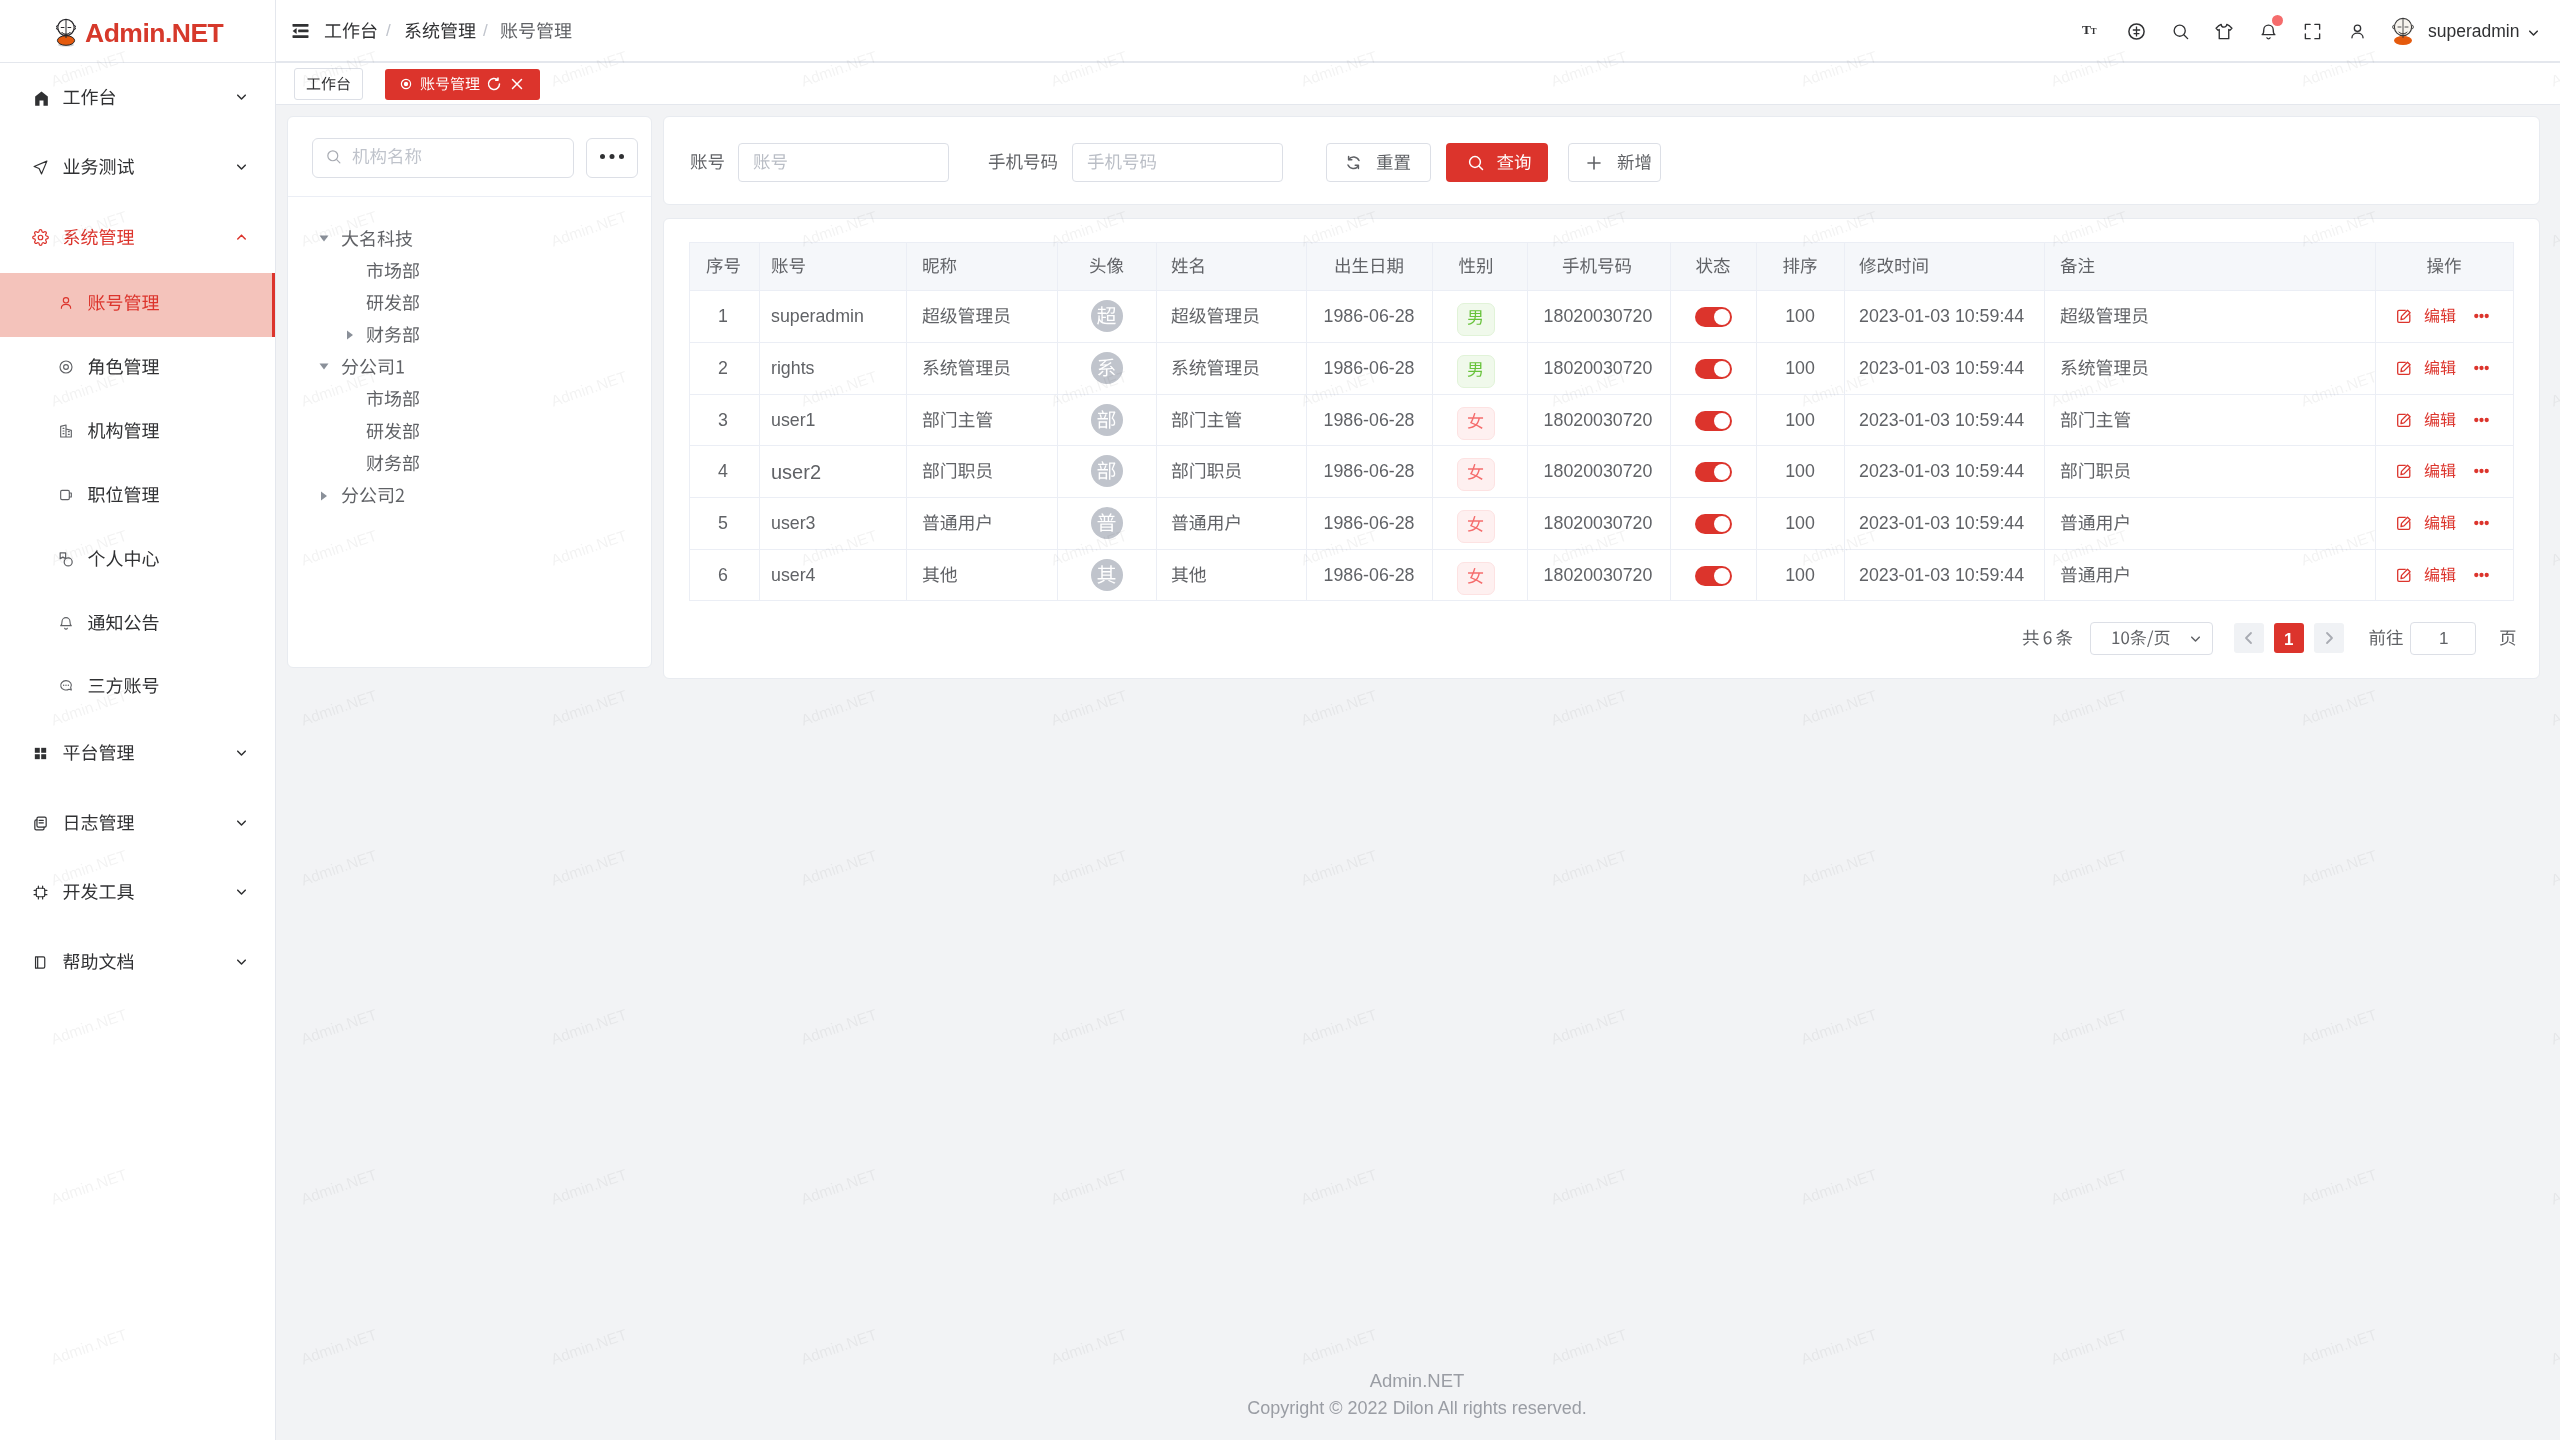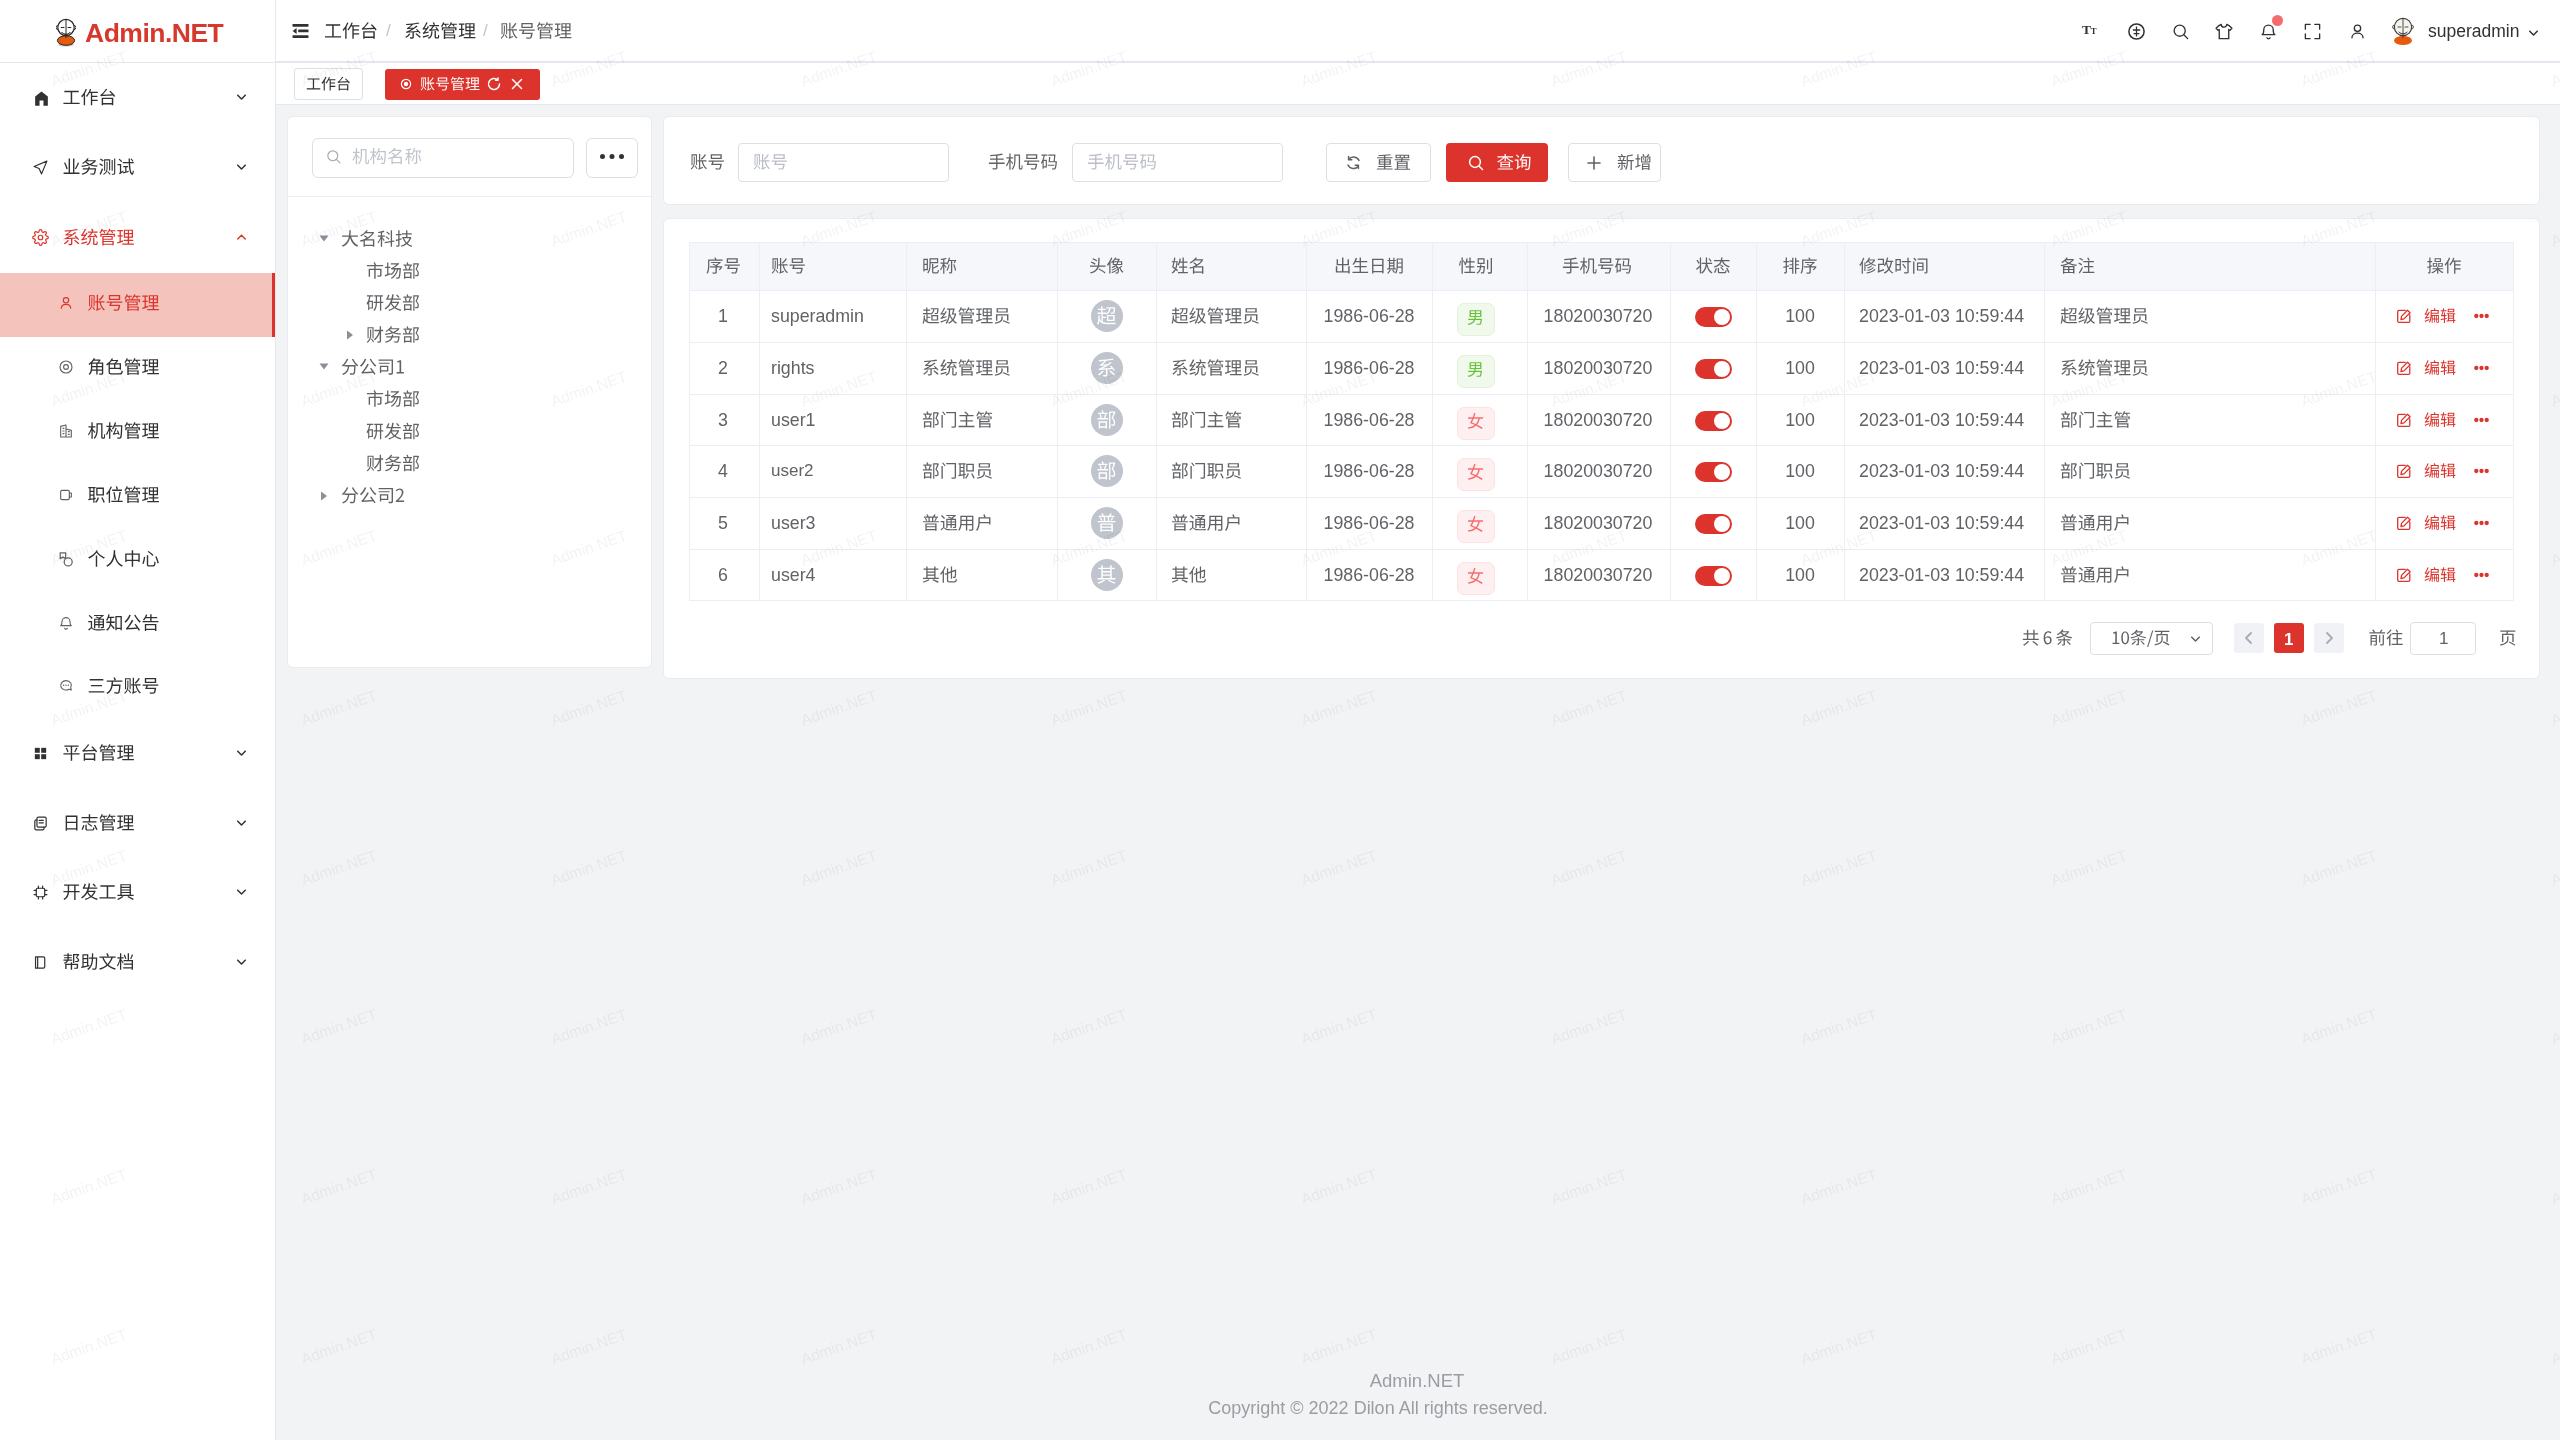--- a/index.html
+++ b/index.html
@@ -91,21 +91,21 @@
 <div class="lat" style="left:771px;top:410px;font-size:17.8px;color:#606266">user1</div>
 <div class="lat" style="left:1369px;top:410px;font-size:17.8px;color:#606266;transform:translateX(-50%)">1986-06-28</div>
 <div class="lat" style="left:1598px;top:410px;font-size:17.8px;color:#606266;transform:translateX(-50%)">18020030720</div>
 <div class="lat" style="left:1800px;top:410px;font-size:17.8px;color:#606266;transform:translateX(-50%)">100</div>
 <div class="lat" style="left:1859px;top:410px;font-size:17.8px;color:#606266">2023-01-03 10:59:44</div>
 <div class="abs" style="left:1090.5px;top:404.0px;width:32px;height:32px;border-radius:50%;background:#c0c4cc"></div>
 <div class="abs" style="left:1456.5px;top:407.0px;width:38px;height:33px;background:#fef0f0;border:1px solid #fde2e2;border-radius:7px"></div>
 <div class="abs" style="left:1694.5px;top:411.0px;width:37px;height:20px;background:#dc342c;border-radius:10px"></div>
 <div class="abs" style="left:1713.5px;top:413.0px;width:16px;height:16px;background:#fff;border-radius:50%;z-index:55"></div>
 <div class="lat" style="left:723px;top:461px;font-size:17.8px;color:#606266;transform:translateX(-50%)">4</div>
-<div class="lat" style="left:771px;top:461px;font-size:17px;color:#606266">user2</div>
+<div class="lat" style="left:771px;top:461px;font-size:20px;color:#606266">user2</div>
 <div class="lat" style="left:1369px;top:461px;font-size:17.8px;color:#606266;transform:translateX(-50%)">1986-06-28</div>
 <div class="lat" style="left:1598px;top:461px;font-size:17.8px;color:#606266;transform:translateX(-50%)">18020030720</div>
 <div class="lat" style="left:1800px;top:461px;font-size:17.8px;color:#606266;transform:translateX(-50%)">100</div>
 <div class="lat" style="left:1859px;top:461px;font-size:17.8px;color:#606266">2023-01-03 10:59:44</div>
 <div class="abs" style="left:1090.5px;top:455.0px;width:32px;height:32px;border-radius:50%;background:#c0c4cc"></div>
 <div class="abs" style="left:1456.5px;top:458.0px;width:38px;height:33px;background:#fef0f0;border:1px solid #fde2e2;border-radius:7px"></div>
 <div class="abs" style="left:1694.5px;top:462.0px;width:37px;height:20px;background:#dc342c;border-radius:10px"></div>
 <div class="abs" style="left:1713.5px;top:464.0px;width:16px;height:16px;background:#fff;border-radius:50%;z-index:55"></div>
 <div class="lat" style="left:723px;top:513px;font-size:17.8px;color:#606266;transform:translateX(-50%)">5</div>
 <div class="lat" style="left:771px;top:513px;font-size:17.8px;color:#606266">user3</div>
@@ -130,21 +130,21 @@
 
 <div class="abs" style="left:2090px;top:622px;width:123px;height:33px;border:1px solid #dcdfe6;border-radius:4px;background:#fff"></div>
 <div class="abs" style="left:2234px;top:623px;width:30px;height:30px;background:#f0f2f5;border-radius:3px"></div>
 <div class="abs" style="left:2274px;top:623px;width:30px;height:30px;background:#dc342c;border-radius:3px"></div>
 <div class="lat" style="left:2284px;top:630px;font-size:17px;font-weight:bold;color:#fff">1</div>
 <div class="abs" style="left:2314px;top:623px;width:30px;height:30px;background:#f0f2f5;border-radius:3px"></div>
 <div class="abs" style="left:2410px;top:622px;width:66px;height:33px;border:1px solid #dcdfe6;border-radius:4px;background:#fff"></div>
 <div class="lat" style="left:2439px;top:629px;font-size:17px;color:#606266">1</div>
 
 <div class="lat" style="left:1417px;top:1370px;transform:translateX(-50%);font-size:18.5px;color:#9a9da4">Admin.NET</div>
-<div class="lat" style="left:1378px;top:1398px;transform:translateX(-50%);font-size:18px;color:#9a9da4">Copyright © 2022 Dilon All rights reserved.</div>
+<div class="lat" style="left:1417px;top:1398px;transform:translateX(-50%);font-size:18px;color:#9a9da4">Copyright © 2022 Dilon All rights reserved.</div>
 <div class="abs reddot" style="left:2272px;top:14.5px;width:11px;height:11px;border-radius:50%;background:#f56c6c;z-index:60"></div>
 <svg class="ic " style="left:32px;top:89px" width="19" height="19" viewBox="0 0 24 24" fill="none">
     <path d="M12 3L4 9.5V21H9.5V14.5H14.5V21H20V9.5Z" fill="#303133"></path>
   </svg>
 <svg class="ic " style="left:32px;top:158.5px" width="17" height="17" viewBox="0 0 24 24" fill="none">
     <path d="M21 3L3 10.5L10 13.5L13.5 21L21 3Z" stroke="#303133" stroke-width="1.7" stroke-linecap="round" stroke-linejoin="round"></path>
   </svg>
 <svg class="ic " style="left:32px;top:229px" width="17" height="17" viewBox="0 0 24 24" fill="none">
     <circle cx="12" cy="12" r="3.2" stroke="#dc342c" stroke-width="1.7" stroke-linecap="round" stroke-linejoin="round"></circle>
     <path d="M19.4 15a1.6 1.6 0 0 0 .33 1.82l.06.06a2 2 0 1 1-2.83 2.83l-.06-.06a1.6 1.6 0 0 0-1.82-.33 1.6 1.6 0 0 0-1 1.51V21a2 2 0 1 1-4 0v-.09A1.6 1.6 0 0 0 9 19.4a1.6 1.6 0 0 0-1.82.33l-.06.06a2 2 0 1 1-2.83-2.83l.06-.06a1.6 1.6 0 0 0 .33-1.82 1.6 1.6 0 0 0-1.51-1H3a2 2 0 1 1 0-4h.09A1.6 1.6 0 0 0 4.6 9a1.6 1.6 0 0 0-.33-1.82l-.06-.06a2 2 0 1 1 2.83-2.83l.06.06a1.6 1.6 0 0 0 1.82.33H9a1.6 1.6 0 0 0 1-1.51V3a2 2 0 1 1 4 0v.09a1.6 1.6 0 0 0 1 1.51 1.6 1.6 0 0 0 1.82-.33l.06-.06a2 2 0 1 1 2.83 2.83l-.06.06a1.6 1.6 0 0 0-.33 1.82V9a1.6 1.6 0 0 0 1.51 1H21a2 2 0 1 1 0 4h-.09a1.6 1.6 0 0 0-1.51 1Z" stroke="#dc342c" stroke-width="1.7" stroke-linecap="round" stroke-linejoin="round"></path>

